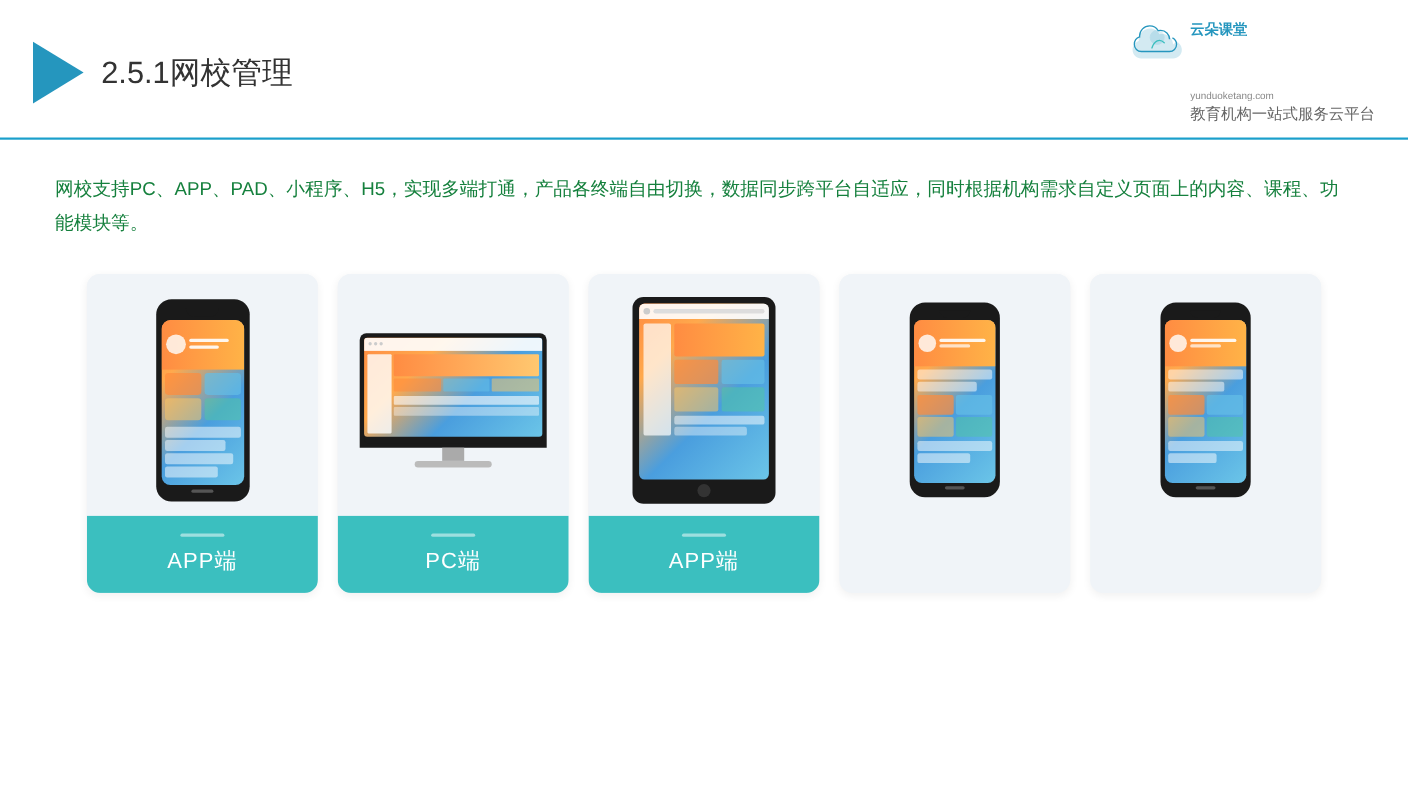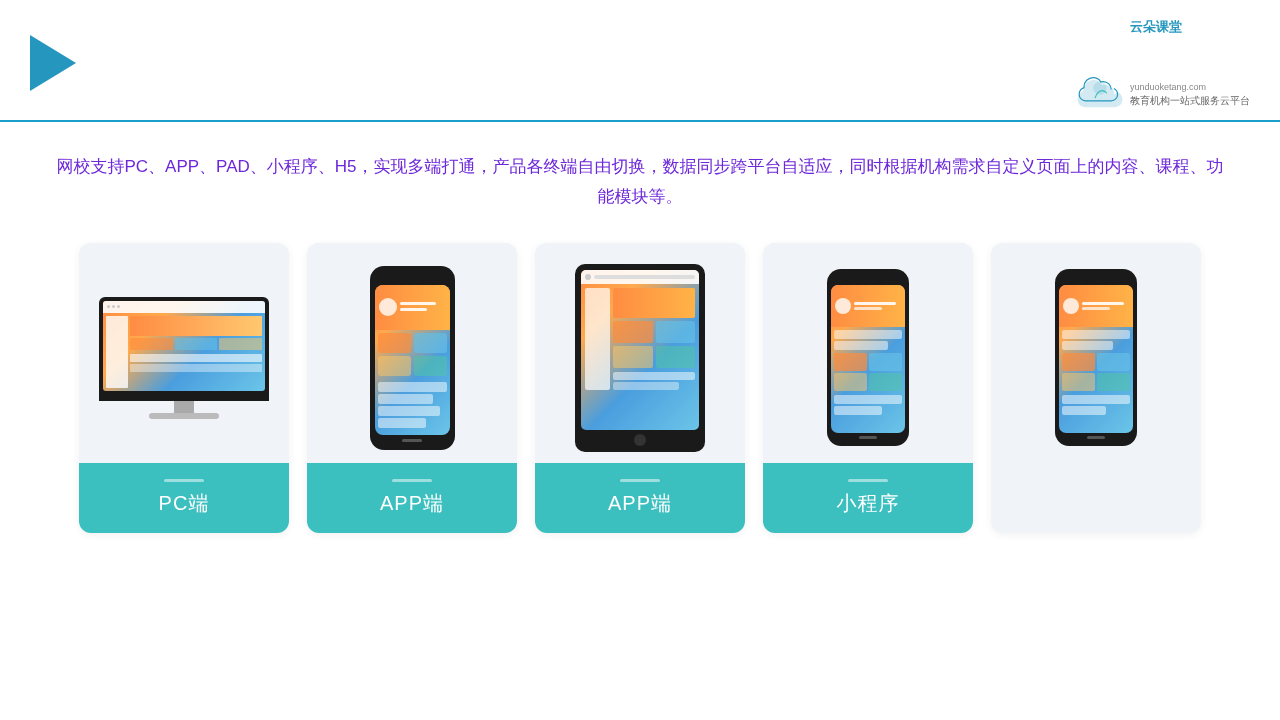--- a/index.html
+++ b/index.html
@@ -38,59 +38,58 @@
       color: #333;
       font-weight: 500;
     }
     .header-right {
       display: flex;
       align-items: center;
       gap: 8px;
     }
     .cloud-logo {
       display: flex;
-      align-items: flex-end;
+      align-items: flex-start;
       gap: 6px;
     }
     .cloud-icon-svg {
       width: 48px;
       height: 36px;
     }
     .logo-text-right {
       display: flex;
       flex-direction: column;
       font-size: 11px;
       color: #555;
       line-height: 1.4;
     }
     .logo-brand {
       font-size: 13px;
       color: #2596be;
       font-weight: 600;
     }
     .logo-sub {
-      font-size: 10px;
+      font-size: 14px;
       color: #666;
     }
     .logo-url {
       font-size: 9px;
       color: #888;
       margin-top: 45px;
     }
 
     
     .content {
       padding: 30px 50px 20px 50px;
     }
     .description {
       font-size: 17px;
-      color: #6d28d9;
+      color: #15803d;
       line-height: 1.8;
       margin-bottom: 30px;
-      text-align: center;
     }
 
     
     .cards-container {
       display: flex;
       gap: 18px;
       justify-content: center;
       margin-top: 10px;
     }
     .card {
@@ -315,20 +314,21 @@
     .mini-phone-grid { display: grid; grid-template-columns: 1fr 1fr; gap: 2px; margin-top: 3px; }
     .mini-phone-grid-item { height: 18px; border-radius: 2px; }
     .mini-home { width: 18px; height: 3px; background: #555; border-radius: 2px; margin: 3px auto 0; }
   </style>
 </head>
 <body>
 
 <div class="header">
   <div class="header-left">
     <div class="logo-triangle"></div>
+    <h1 class="page-title">2.5.1网校管理</h1>
   </div>
   <div class="header-right">
     <div class="cloud-logo">
       <svg class="cloud-icon-svg" viewBox="0 0 60 45" fill="none" xmlns="http://www.w3.org/2000/svg">
         <path d="M48 28c0-6.6-5.4-12-12-12-1.2 0-2.4.2-3.5.5C30.6 12.5 26.6 10 22 10c-7.2 0-13 5.8-13 13 0 .4 0 .8.1 1.2C5.4 25.5 2 29.4 2 34c0 5.5 4.5 10 10 10h36c5.5 0 10-4.5 10-10 0-4-2.4-7.5-6-9z" fill="#2596be" opacity="0.2"></path>
         <path d="M44 22c0-5.5-4.5-10-10-10-1 0-2 .15-2.9.42C29.2 9.2 25.6 7 21.5 7 15.1 7 10 12.1 10 18.5c0 .3 0 .6.05 1C6.5 20.8 4 24 4 28c0 4.4 3.6 8 8 8h32c4.4 0 8-3.6 8-8 0-3.2-1.9-6-4.7-7.4" stroke="#2596be" stroke-width="1.5" fill="none"></path>
         <circle cx="30" cy="20" r="8" fill="#2596be" opacity="0.15" stroke="#2596be" stroke-width="1"></circle>
         <path d="M24 32 Q26 26 30 24 Q34 22 38 26" stroke="#3bbfbf" stroke-width="1.5" fill="none" stroke-linecap="round"></path>
       </svg>
       <div class="logo-text-right">
@@ -342,20 +342,53 @@
   </div>
 </div>
 
 <div class="content">
   <p class="description">网校支持PC、APP、PAD、小程序、H5，实现多端打通，产品各终端自由切换，数据同步跨平台自适应，同时根据机构需求自定义页面上的内容、课程、功能模块等。</p>
 
   <div class="cards-container">
 
     <div class="card">
       <div class="card-image-area">
+        <div class="phone-mockup">
+          <div class="phone-outer">
+            <div class="phone-notch"></div>
+            <div class="phone-screen">
+              <div class="phone-screen-top">
+                <div class="phone-avatar"></div>
+                <div class="phone-text-block">
+                  <div class="phone-text-line" style="width:80%;margin-bottom:3px;"></div>
+                  <div class="phone-text-line phone-text-line-short"></div>
+                </div>
+              </div>
+              <div class="phone-grid">
+                <div class="phone-grid-item" style="background:rgba(255,140,60,0.7);"></div>
+                <div class="phone-grid-item" style="background:rgba(100,190,230,0.7);"></div>
+                <div class="phone-grid-item" style="background:rgba(255,200,100,0.5);"></div>
+                <div class="phone-grid-item" style="background:rgba(80,200,160,0.5);"></div>
+              </div>
+              <div class="phone-list">
+                <div class="phone-list-item"></div>
+                <div class="phone-list-item" style="width:80%;"></div>
+                <div class="phone-list-item" style="width:90%;"></div>
+                <div class="phone-list-item" style="width:70%;"></div>
+              </div>
+            </div>
+            <div class="phone-home"></div>
+          </div>
+        </div>
+      </div>
+      <div class="card-label">APP端</div>
+    </div>
+
+    <div class="card">
+      <div class="card-image-area">
         <div class="pc-mockup">
           <div class="pc-screen-outer">
             <div class="pc-screen-inner">
               <div class="pc-screen-content">
                 <div class="pc-top-bar">
                   <div class="pc-dot"></div>
                     <div class="pc-dot"></div>
                     <div class="pc-dot"></div>
                 </div>
                 <div class="pc-body">
@@ -373,53 +406,20 @@
                 </div>
               </div>
             </div>
             <div class="pc-bezel-bottom"></div>
           </div>
           <div class="pc-stand-neck"></div>
           <div class="pc-stand-base"></div>
         </div>
       </div>
       <div class="card-label">PC端</div>
-    </div>
-
-    <div class="card">
-      <div class="card-image-area">
-        <div class="phone-mockup">
-          <div class="phone-outer">
-            <div class="phone-notch"></div>
-            <div class="phone-screen">
-              <div class="phone-screen-top">
-                <div class="phone-avatar"></div>
-                <div class="phone-text-block">
-                  <div class="phone-text-line" style="width:80%;margin-bottom:3px;"></div>
-                  <div class="phone-text-line phone-text-line-short"></div>
-                </div>
-              </div>
-              <div class="phone-grid">
-                <div class="phone-grid-item" style="background:rgba(255,140,60,0.7);"></div>
-                <div class="phone-grid-item" style="background:rgba(100,190,230,0.7);"></div>
-                <div class="phone-grid-item" style="background:rgba(255,200,100,0.5);"></div>
-                <div class="phone-grid-item" style="background:rgba(80,200,160,0.5);"></div>
-              </div>
-              <div class="phone-list">
-                <div class="phone-list-item"></div>
-                <div class="phone-list-item" style="width:80%;"></div>
-                <div class="phone-list-item" style="width:90%;"></div>
-                <div class="phone-list-item" style="width:70%;"></div>
-              </div>
-            </div>
-            <div class="phone-home"></div>
-          </div>
-        </div>
-      </div>
-      <div class="card-label">APP端</div>
     </div>
 
     <div class="card">
       <div class="card-image-area">
         <div class="tablet-mockup">
           <div class="tablet-outer">
             <div class="tablet-screen">
               <div class="tablet-top-bar">
                 <div style="width:6px;height:6px;border-radius:50%;background:#ccc;margin-right:3px;"></div>
                 <div style="flex:1;height:4px;background:#ddd;border-radius:2px;"></div>
@@ -471,21 +471,20 @@
                   <div class="mini-phone-grid-item" style="background:rgba(80,200,160,0.5);"></div>
                 </div>
                 <div class="mini-phone-row" style="margin-top:4px;"></div>
                 <div class="mini-phone-row" style="width:70%;"></div>
               </div>
             </div>
             <div class="mini-home"></div>
           </div>
         </div>
       </div>
-      <div class="card-label">小程序</div>
     </div>
 
     <div class="card">
       <div class="card-image-area">
         <div class="mini-phone-mockup">
           <div class="mini-phone-outer">
             <div class="mini-phone-notch"></div>
             <div class="mini-phone-screen">
               <div class="mini-phone-top">
                 <div style="width:16px;height:16px;border-radius:50%;background:rgba(255,255,255,0.8);margin-right:3px;"></div>

